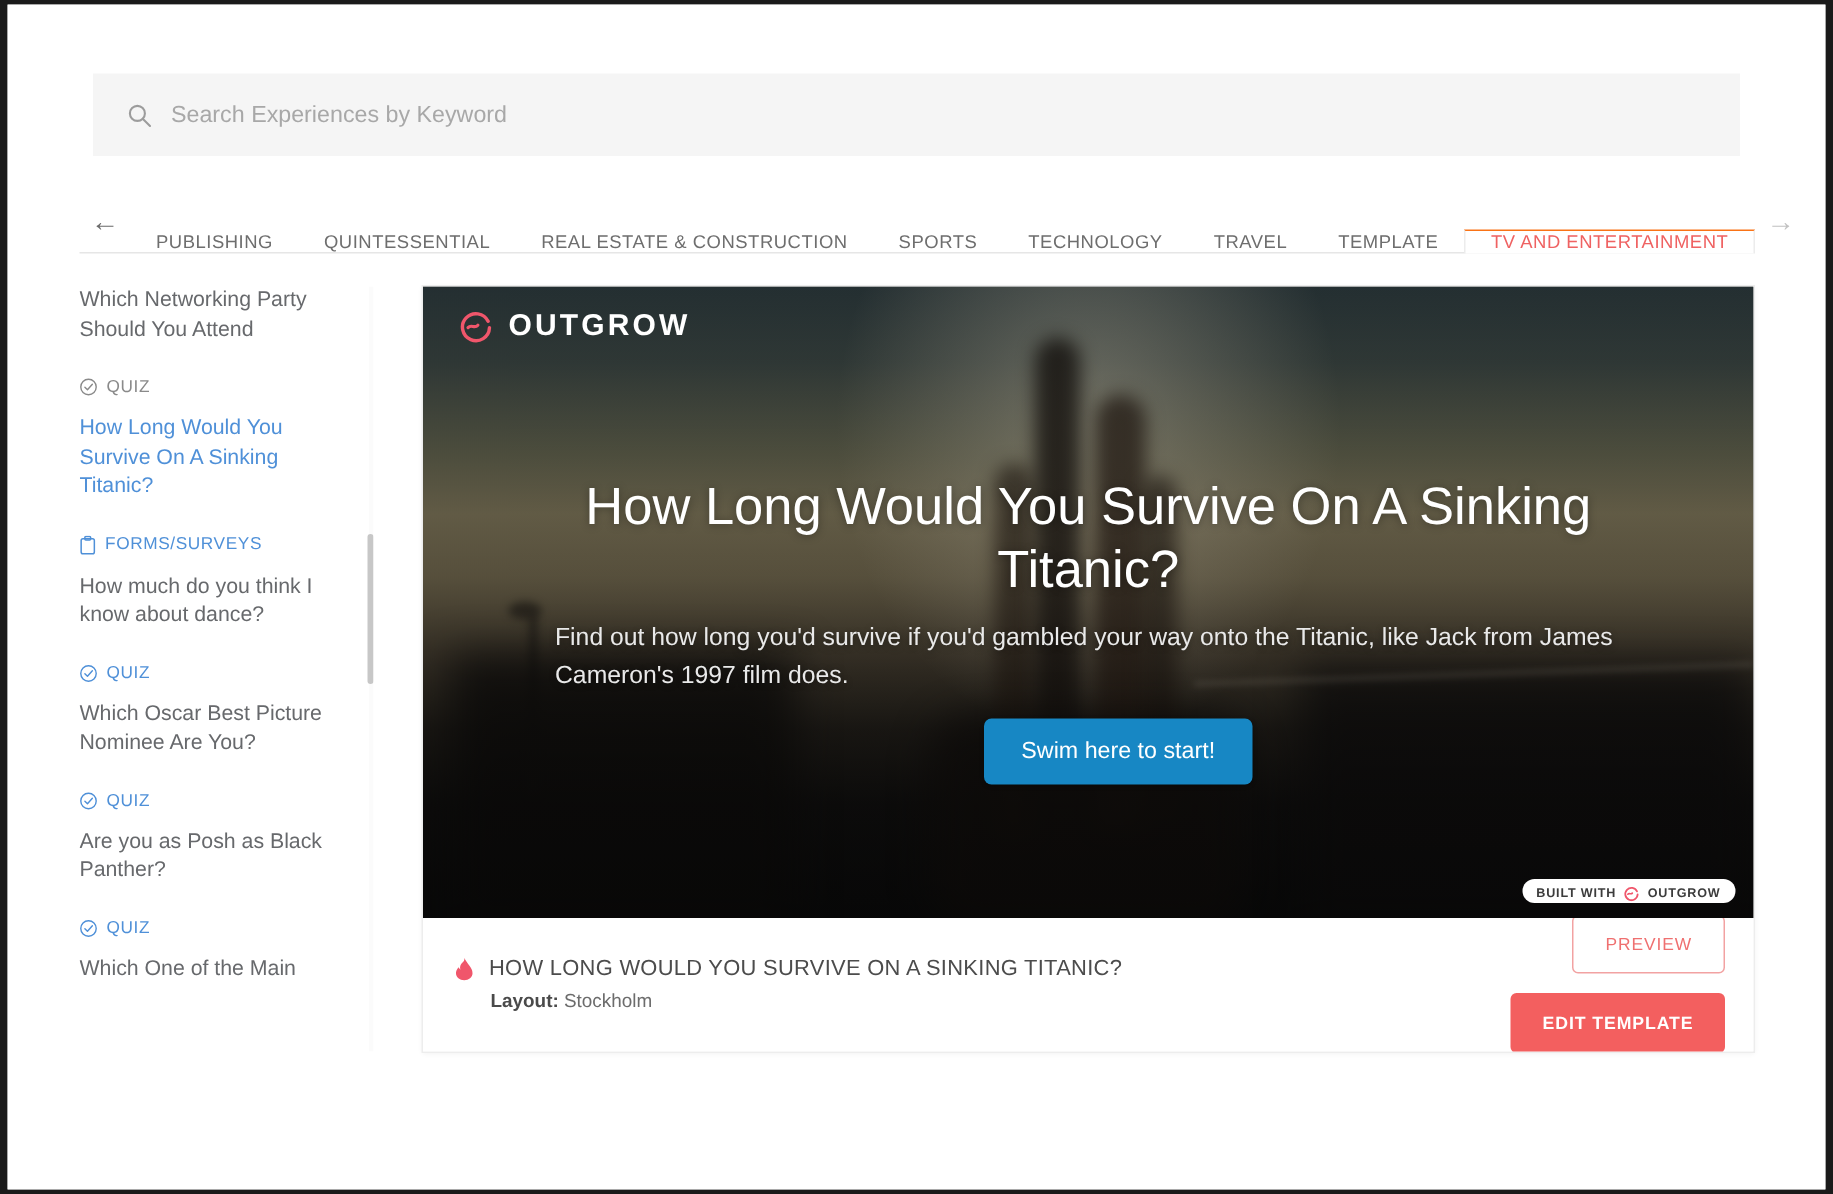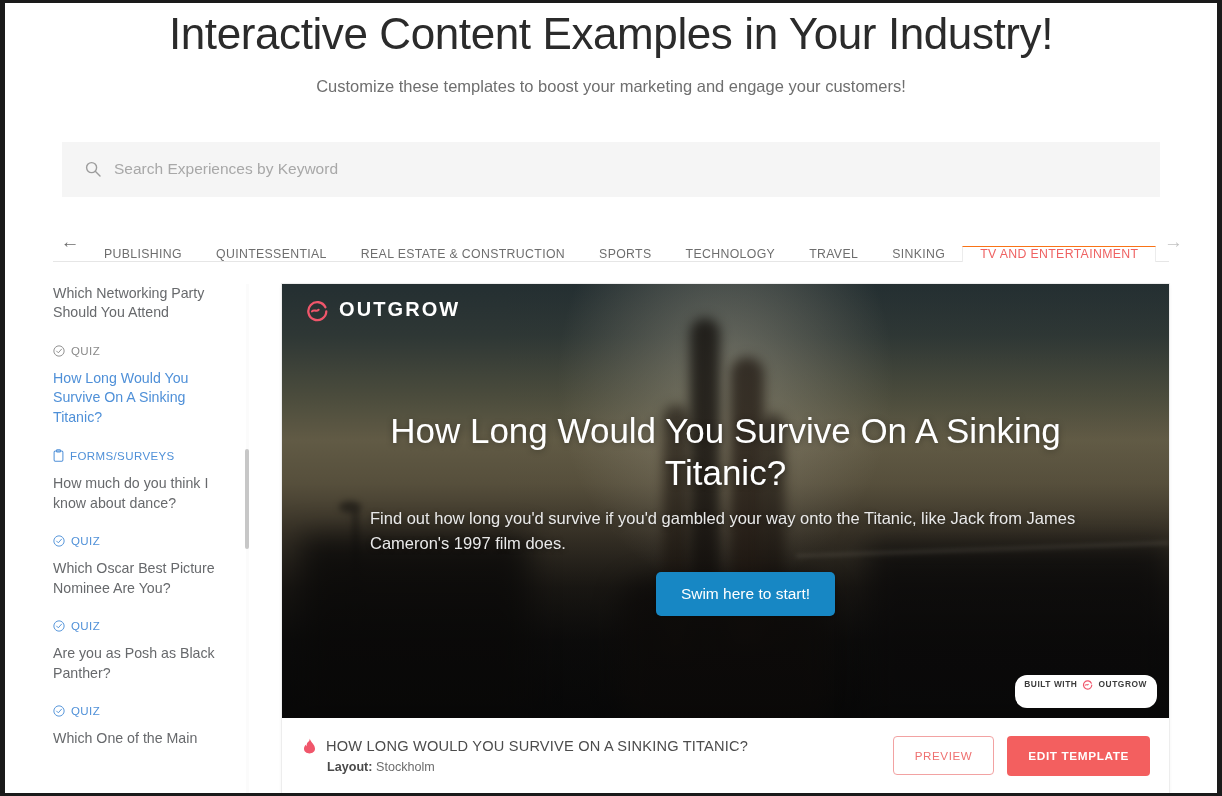--- a/index.html
+++ b/index.html
@@ -321,21 +321,21 @@
     padding: 13px 25px;
     cursor: pointer;
     box-shadow: 0 1px 3px rgba(0,0,0,.3);
   }
 
   .built-badge {
     position: absolute;
     right: 12px; bottom: 10px;
     background: #fff;
     border-radius: 12px;
-    padding: 4px 10px 18px 9px;
+    padding: 4px 10px 1px 9px;
     display: flex;
     align-items: center;
     gap: 5px;
     font-size: 8.4px;
     letter-spacing: .55px;
     color: #3c3c3c;
     font-weight: 700;
   }
 
   
@@ -358,21 +358,21 @@
     color: #4c4c4c;
     letter-spacing: .2px;
   }
   .foot-layout {
     margin-top: 6px;
     margin-left: 25px;
     font-size: 12.6px;
     color: #6c6c6c;
   }
   .foot-layout b { color: #4a4a4a; font-weight: 700; }
-  .foot-actions { display: flex; gap: 13px; align-items: flex-start; }
+  .foot-actions { display: flex; gap: 13px; align-items: flex-end; flex-direction: column; }
   .btn-preview {
     background: #fff;
     color: #ef7070;
     border: 1px solid #f2a2a2;
     border-radius: 4px;
     font-family: "Liberation Sans", sans-serif;
     font-size: 11.6px;
     letter-spacing: .6px;
     padding: 12px 21px;
     cursor: pointer;
@@ -389,43 +389,39 @@
     padding: 13px 21px;
     cursor: pointer;
   }
 </style>
 </head>
 <body>
 
 <div id="page">
 <div id="inner">
 
-  <div class="header">
-    <h1 class="page-title">Interactive Content Examples in Your Industry!</h1>
-    <p class="page-subtitle">Customize these templates to boost your marketing and engage your customers!</p>
-  </div>
 
   <div class="search-wrap">
     <svg class="search-icon" viewBox="0 0 16 16">
       <circle cx="6.6" cy="6.6" r="5" fill="none" stroke="#555" stroke-width="1.4"></circle>
       <line x1="10.3" y1="10.3" x2="15" y2="15" stroke="#555" stroke-width="1.4" stroke-linecap="round"></line>
     </svg>
     <input class="search-input" type="text" placeholder="Search Experiences by Keyword" style="">
   </div>
 
   <div class="tabbar">
     <div class="tab-arrow left">←</div>
     <div class="tabs">
       <button class="tab">PUBLISHING</button>
       <button class="tab">QUINTESSENTIAL</button>
       <button class="tab">REAL ESTATE &amp; CONSTRUCTION</button>
       <button class="tab">SPORTS</button>
       <button class="tab">TECHNOLOGY</button>
       <button class="tab">TRAVEL</button>
-      <button class="tab">SINKING</button>
+      <button class="tab">TEMPLATE</button>
       <button class="tab active">TV AND ENTERTAINMENT</button>
     </div>
     <div class="tab-arrow right">→</div>
   </div>
 
   <div class="body-row">
 
     <div class="sidebar">
 
       <div class="sb-item">

